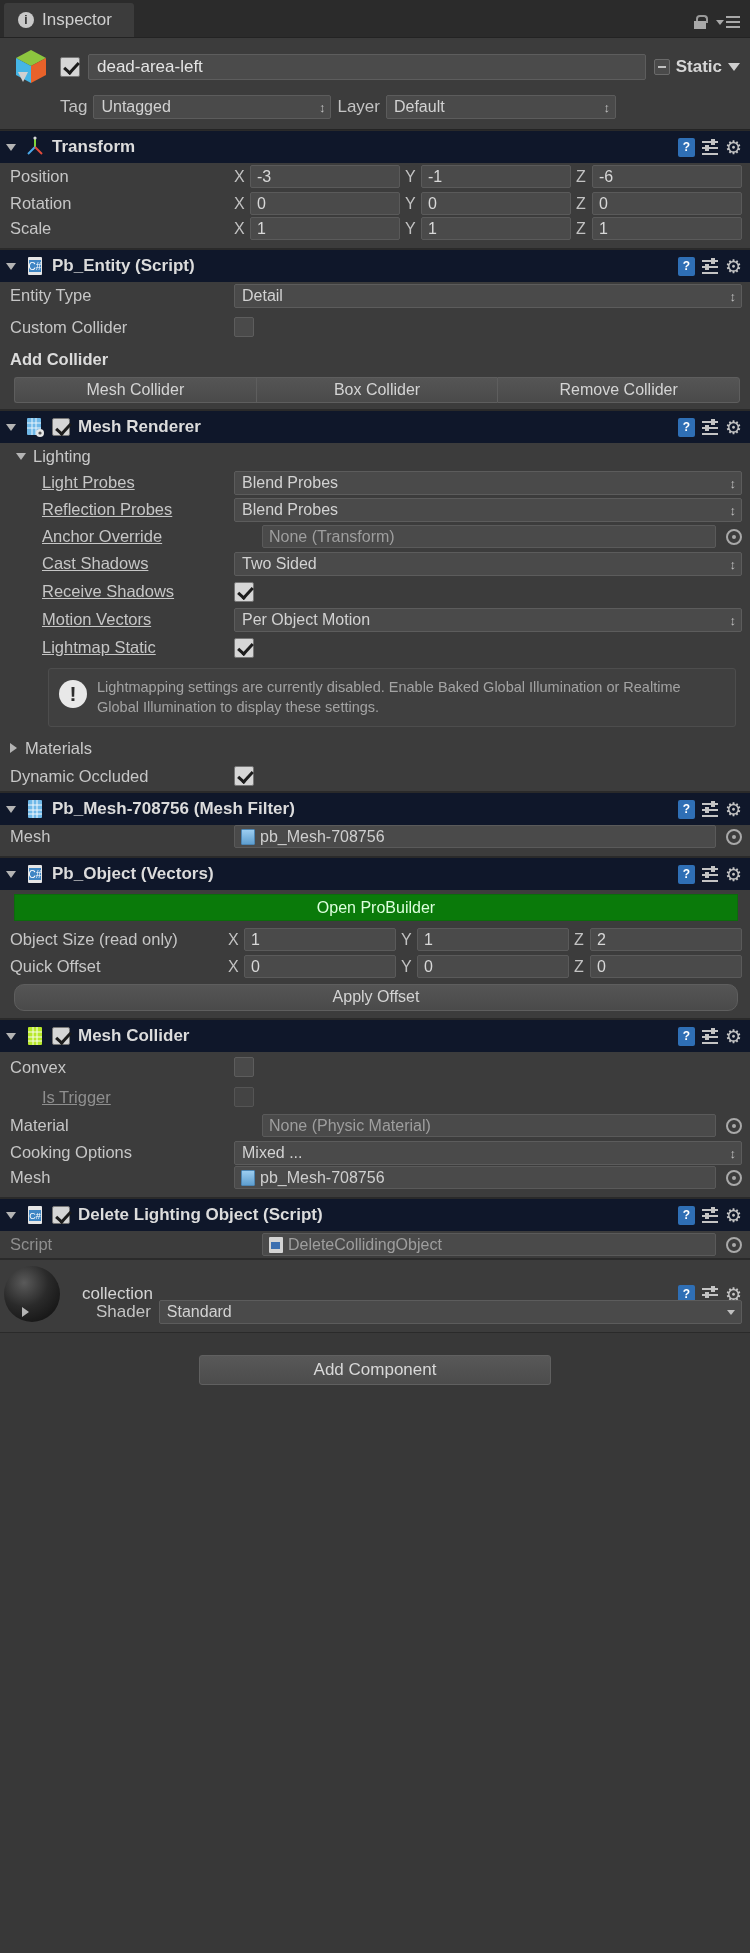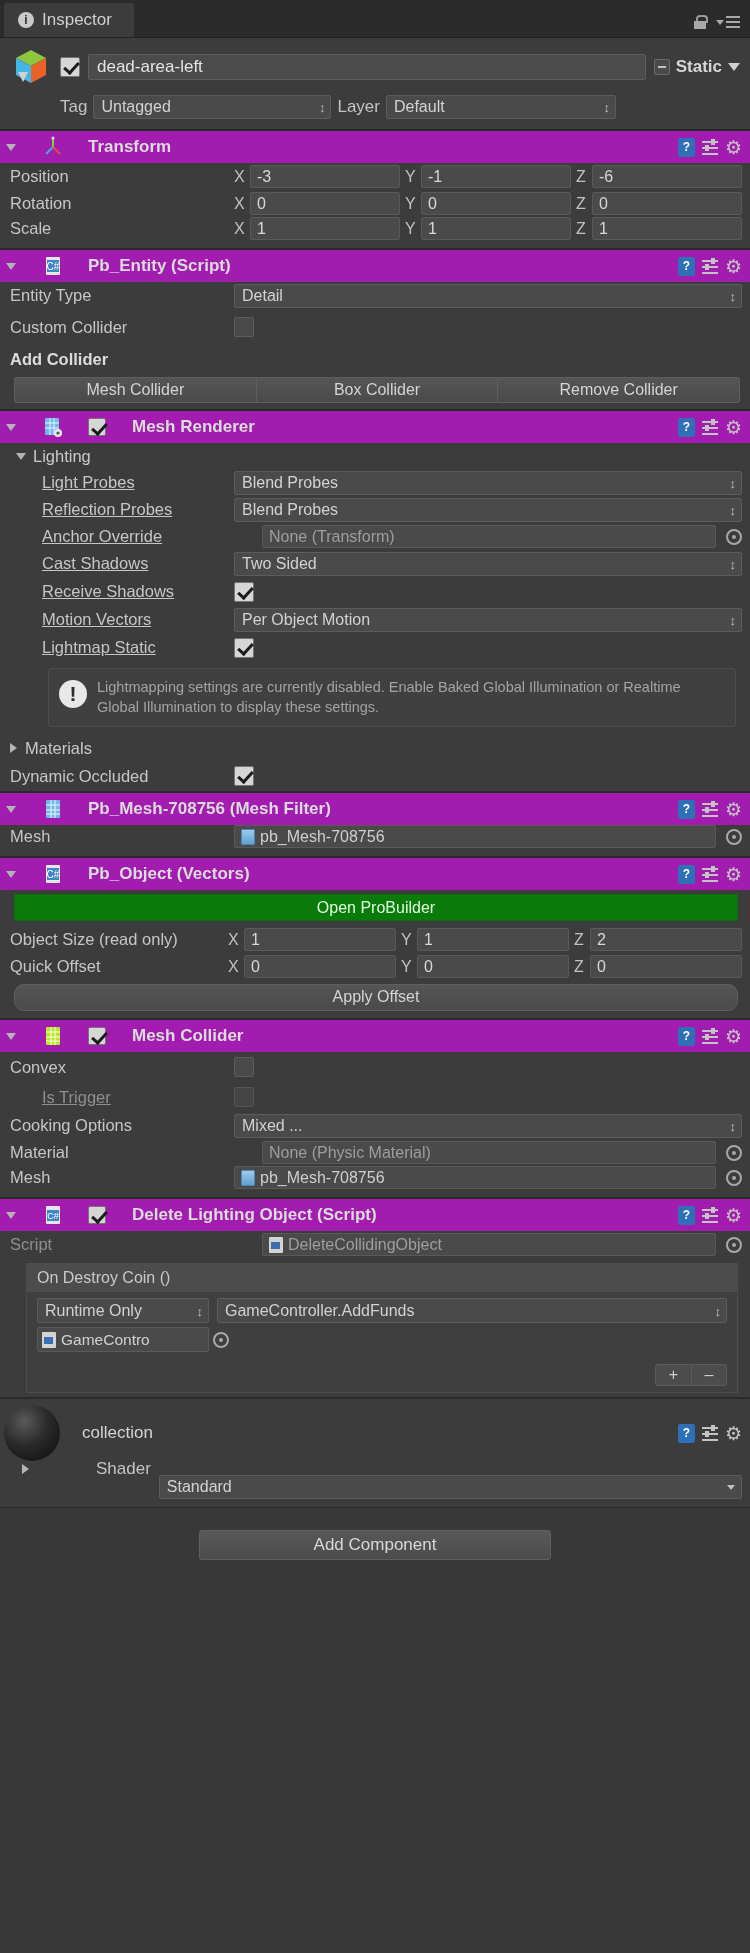--- a/index.html
+++ b/index.html
@@ -77,22 +77,22 @@
     position: relative; overflow: hidden; white-space: nowrap;
   }
   .popup::after {
     content: "\2195"; position: absolute; right: 5px; top: 50%; transform: translateY(-50%);
     font-size: 13px; color: #c0c0c0;
   }
 
   
   .comp { background: #3c3c3c; border-top: 1px solid #2a2a2a; border-bottom: 1px solid #2a2a2a; }
   .comp-head {
-    display: flex; align-items: center; gap: 24px; height: 32px; padding: 0 8px 0 4px;
-    background: #a21caf;
+    display: flex; align-items: center; gap: 6px; height: 32px; padding: 0 8px 0 4px;
+    background: #0f172a;
   }
   .foldout { width: 14px; flex: none; display: flex; align-items: center; justify-content: center; }
   .foldout .t-open { width: 0; height: 0; border-left: 5px solid transparent; border-right: 5px solid transparent; border-top: 7px solid #b4b4b4; }
   .foldout .t-closed { width: 0; height: 0; border-top: 5px solid transparent; border-bottom: 5px solid transparent; border-left: 7px solid #b4b4b4; }
   .comp-icon { width: 22px; height: 22px; flex: none; border-radius: 2px; }
   .comp-title { font-size: 17px; font-weight: bold; color: #dcdcdc; white-space: nowrap; }
   .comp-head-right { margin-left: auto; display: flex; align-items: center; gap: 7px; }
   .help-icon { width: 17px; height: 19px; background: #2f6fb5; border-radius: 2px; color: #fff; font-size: 12px; font-weight: bold; text-align: center; line-height: 19px; }
   .preset-icon { width: 16px; height: 16px; position: relative; }
   .preset-icon i { position: absolute; left: 0; height: 2px; background: #c4c4c4; }
@@ -183,21 +183,21 @@
 
   
   .mat-block { background: #3c3c3c; border-top: 1px solid #2a2a2a; padding: 6px 8px 8px 4px; }
   .mat-row1 { display: flex; align-items: center; gap: 22px; }
   .mat-sphere {
     width: 56px; height: 56px; border-radius: 50%; flex: none;
     background: radial-gradient(circle at 36% 30%, #5a5a5a 0%, #2a2a2a 45%, #0b0b0b 100%);
   }
   .mat-name { font-size: 17px; color: #d4d4d4; }
   .mat-row2 { display: flex; align-items: center; gap: 8px; margin-top: -22px; padding-left: 14px; }
-  .shader-popup { flex: 1; height: 24px; background: #4a4a4a; border: 1px solid #5c5c5c; border-radius: 2px; color: #d2d2d2; font-size: 16px; padding: 0 18px 0 7px; display:flex; align-items:center; position: relative; margin-top: 36px; }
+  .shader-popup { flex: 1; height: 24px; background: #4a4a4a; border: 1px solid #5c5c5c; border-radius: 2px; color: #d2d2d2; font-size: 16px; padding: 0 18px 0 7px; display:flex; align-items:center; position: relative; }
   .shader-popup::after { content: ""; position: absolute; right: 6px; top: 50%; margin-top: -2px; border-left: 4px solid transparent; border-right: 4px solid transparent; border-top: 5px solid #c0c0c0; }
 
   .footer { padding: 22px 0 0 0; display: flex; justify-content: center; background: #383838; }
   .add-comp {
     width: 352px; height: 30px; background: linear-gradient(#585858,#4c4c4c);
     border: 1px solid #606060; border-radius: 3px; color: #d8d8d8; font-size: 17px;
     text-align: center; line-height: 28px;
   }
   .spacer-bottom { height: 140px; background: #383838; }
   .sep-line { height: 1px; background: #2a2a2a; }
@@ -583,27 +583,27 @@
 
     <div class="row" style="height:30px">
       <span class="rlabel">Convex</span>
       <span class="checkbox off"></span>
     </div>
     <div class="row" style="height:30px">
       <span class="rlabel indent1 dim">Is Trigger</span>
       <span class="checkbox off disabled"></span>
     </div>
     <div class="row">
-      <span class="rlabel">Cooking Options</span>
-      <span class="popup" style="flex:1">Mixed ...</span>
-    </div>
-    <div class="row">
       <span class="rlabel">Material</span>
       <span class="objfield dim">None (Physic Material)</span>
       <span class="target-dot"></span>
+    </div>
+    <div class="row">
+      <span class="rlabel">Cooking Options</span>
+      <span class="popup" style="flex:1">Mixed ...</span>
     </div>
     <div class="row" style="padding-bottom:4px">
       <span class="rlabel">Mesh</span>
       <span class="objfield">
         <span class="mini-icon mesh"></span>
         <span>pb_Mesh-708756</span>
       </span>
       <span class="target-dot"></span>
     </div>
     <div style="height:4px"></div>
@@ -638,38 +638,20 @@
 
     <div class="row">
       <span class="rlabel dim">Script</span>
       <span class="objfield dim">
         <span class="mini-icon script"></span>
         <span>DeleteCollidingObject</span>
       </span>
       <span class="target-dot"></span>
     </div>
 
-    <div class="evt-box">
-      <div class="evt-title">On Destroy Coin ()</div>
-      <div class="evt-row">
-        <span class="popup evt-sel">Runtime Only</span>
-        <span class="popup evt-fn">GameController.AddFunds</span>
-      </div>
-      <div class="evt-row2">
-        <span class="evt-obj">
-          <span class="mini-icon script"></span>
-          <span>GameContro</span>
-        </span>
-        <span class="target-dot"></span>
-      </div>
-      <div class="evt-plusminus">
-        <span class="pm-btn">+</span>
-        <span class="pm-btn">–</span>
-      </div>
-    </div>
   </div>
 
   <div class="mat-block">
     <div class="mat-row1">
       <span class="mat-sphere"></span>
       <span class="mat-name">collection</span>
       <span class="comp-head-right" style="margin-left:auto">
         <span class="help-icon">?</span>
         <span class="preset-icon">
             <i></i>

